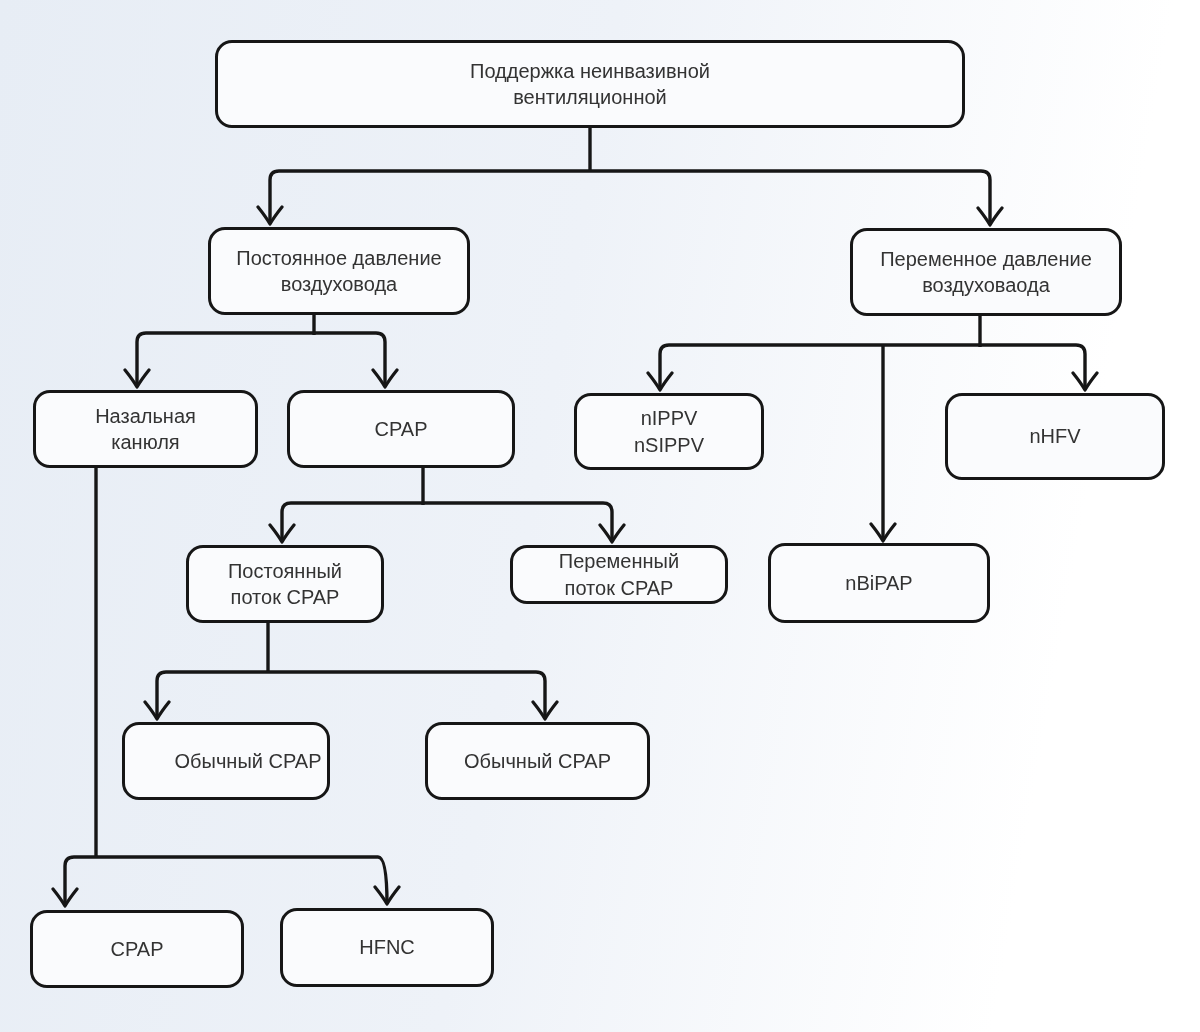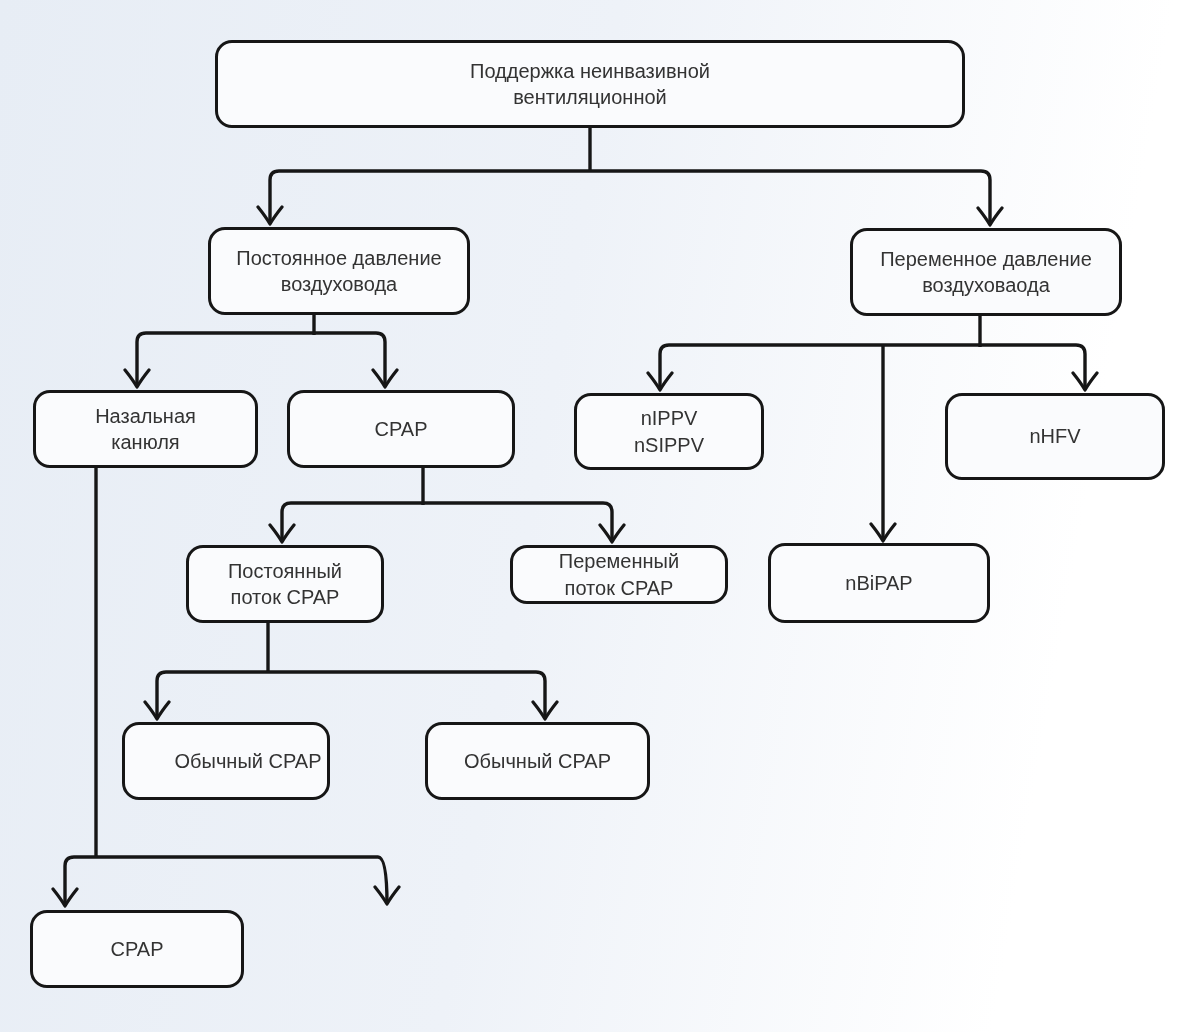--- a/index.html
+++ b/index.html
@@ -86,14 +86,15 @@
 поток CPAP</div>
 
   <div class="node" style="left:768px;top:543px;width:222px;height:80px;">nBiPAP</div>
 
   <div class="node" style="left:122px;top:722px;width:208px;height:78px;padding-left:44px;">Обычный CPAP</div>
 
   <div class="node" style="left:425px;top:722px;width:225px;height:78px;">Обычный CPAP</div>
 
   <div class="node" style="left:30px;top:910px;width:214px;height:78px;">CPAP</div>
 
+  <div class="node" style="left:280px;top:908px;width:214px;height:79px;">HFNC</div>
 
 </div>
 
 </body></html>

